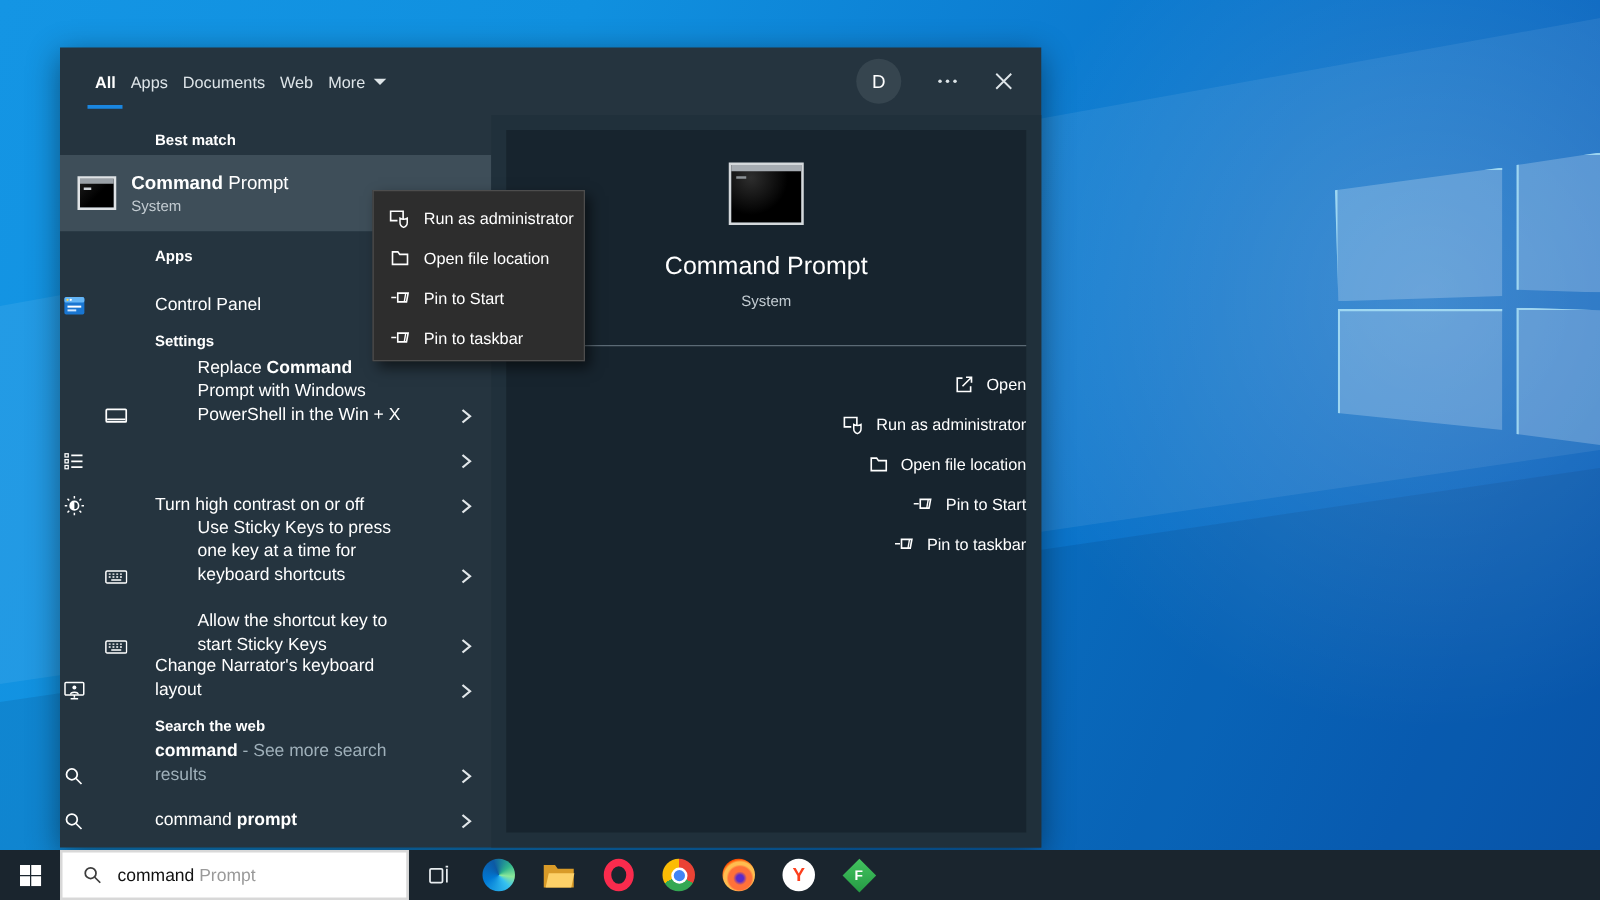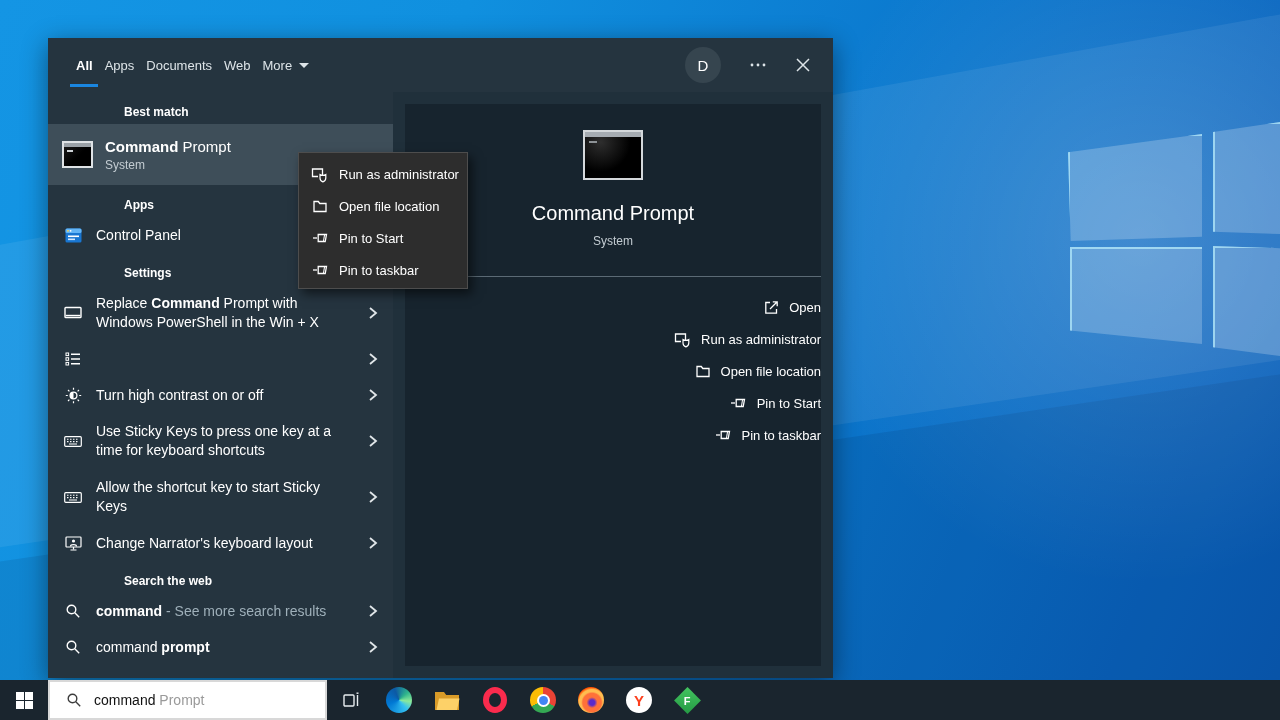--- a/index.html
+++ b/index.html
@@ -34,25 +34,25 @@
     bottom:5px; width:28px; height:3px; background:#1a86e0; }
   .tab .caret { width:0; height:0; border-left:5px solid transparent; border-right:5px solid transparent;
     border-top:5px solid #dde4e8; margin-left:7px; }
   .tabbar-right { margin-left:auto; display:flex; align-items:center; gap:28px; padding-right:22px; }
   .avatar { width:36px; height:36px; border-radius:50%; background:#36454f; display:flex;
     align-items:center; justify-content:center; font-size:15px; color:#fff; }
 
   
   .left-panel { position:absolute; left:0; top:54px; width:345px; bottom:0; }
   .section-header { padding:13px 0 5px 28px; font-size:12px; font-weight:bold; color:#fff; height:32px;margin-left:48px; }
-  .row { display:flex; align-items:center; padding:0 12px 0 14px; font-size:14px; color:#fff; }
+  .row { display:flex; align-items:flex-end; padding:0 12px 0 0; font-size:14px; color:#fff;gap:42px; }
   .row .ic-col { width:22px; display:flex; justify-content:center; flex:0 0 22px; }
   .row .lbl { margin-left:12px; flex:1; line-height:19px; max-width:252px; }
   .row .chev { margin-left:auto; flex:0 0 16px; }
-  .h36 { height:36px; } .h56 { height:56px; }
+  .h36 { height:36px; } .h56 { height:56px;margin-left:34px; }
   .dim { color:#9fb0ba; }
   .best-row { height:61px; background:#3e4e59; display:flex; align-items:center; padding:0 12px 0 14px; }
   .best-title { font-size:15px; margin-left:12px; }
   .best-sub { font-size:12px; color:#c3ccd2; margin-left:12px; margin-top:3px; }
 
   
   .cmd-ic { width:31px; height:27px; background:linear-gradient(135deg,#1c1c1c,#000 55%);
     border:2px solid #dfe3e6; position:relative; flex:0 0 31px; }
   .cmd-ic::before { content:""; position:absolute; left:0; right:0; top:0; height:4px; background:#9aa1a7; }
   .cmd-ic::after { content:""; position:absolute; left:3px; top:7px; width:6px; height:2px; background:#cfd4d8; }

